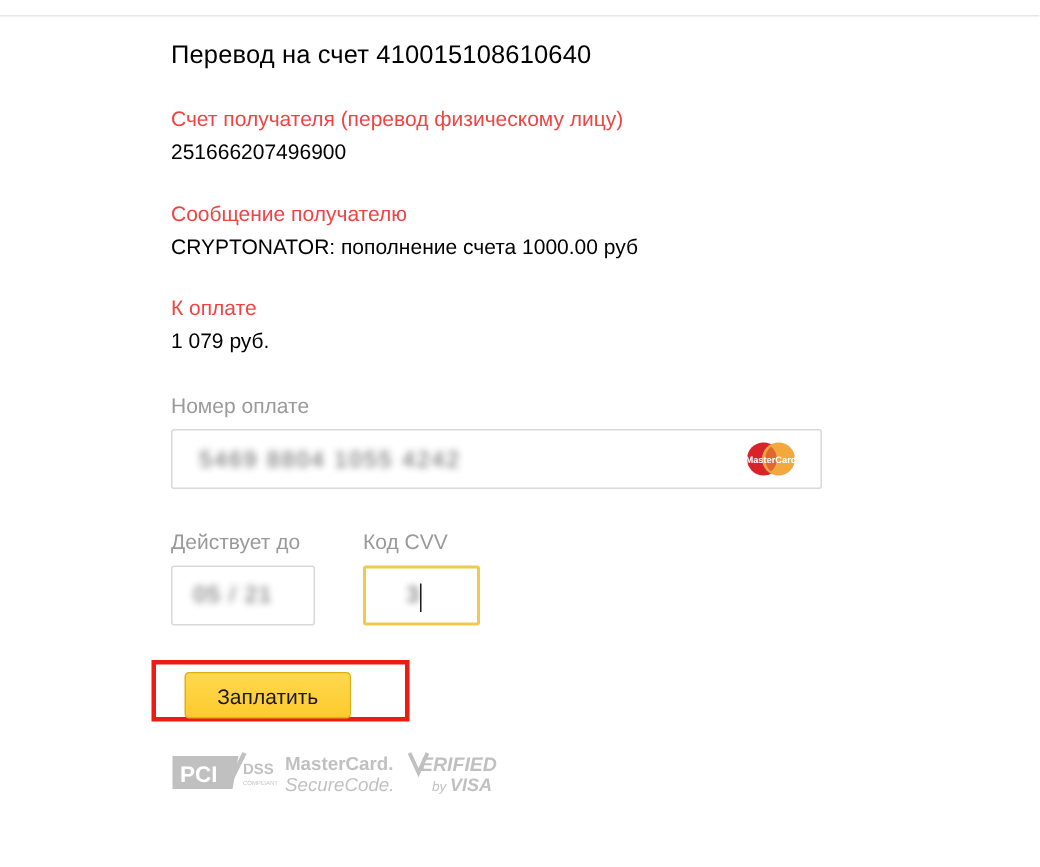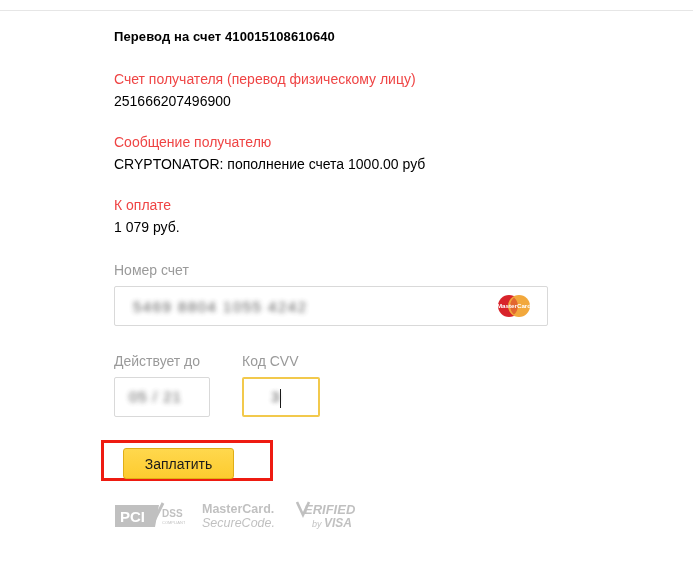--- a/index.html
+++ b/index.html
@@ -26,22 +26,22 @@
   }
 
   .form {
     position: absolute;
     left: 114px;
     top: 26px;
     width: 440px;
   }
 
   .page-title {
-    font-size: 13px;
-    font-weight: bold;
+    font-size: 17px;
+    font-weight: normal;
     color: #000000;
     letter-spacing: 0.1px;
     line-height: 22px;
     margin: 0 0 22px 0;
   }
 
   .field-block {
     margin-bottom: 22px;
   }
   .field-block.tight {
@@ -182,22 +182,22 @@
     cursor: pointer;
     padding: 0;
   }
 
   
   .badges {
     position: absolute;
     left: 113px;
     top: 499px;
     display: flex;
-    align-items: flex-end;
-    gap: 16px;
+    align-items: center;
+    gap: 4px;
     opacity: 0.55;
   }
   .badge-svg { display: block; }
 </style>
 </head>
 <body>
 
 <div class="top-divider"></div>
 
 <div class="form">
@@ -213,21 +213,21 @@
     <div class="field-label">Сообщение получателю</div>
     <div class="field-value">CRYPTONATOR: пополнение счета 1000.00 руб</div>
   </div>
 
   <div class="field-block tight">
     <div class="field-label">К оплате</div>
     <div class="field-value">1 079 руб.</div>
   </div>
 
   <div>
-    <div class="card-label">Номер счет</div>
+    <div class="card-label">Номер оплате</div>
     <div class="card-input-wrap">
       <span class="blurred-text">5469 8804 1055 4242</span>
       <svg class="mc-logo" viewBox="0 0 42 26">
         <circle cx="16" cy="13" r="11" fill="#d8232a"></circle>
         <circle cx="26" cy="13" r="11" fill="#f2a83c"></circle>
         <path d="M21 4.6a11 11 0 0 0 0 16.8 11 11 0 0 0 0-16.8z" fill="#e2662f"></path>
         <text x="21" y="15.4" font-family="'Liberation Sans', sans-serif" font-size="6.2" font-weight="bold" fill="#ffffff" text-anchor="middle">MasterCard</text>
       </svg>
     </div>
   </div>

